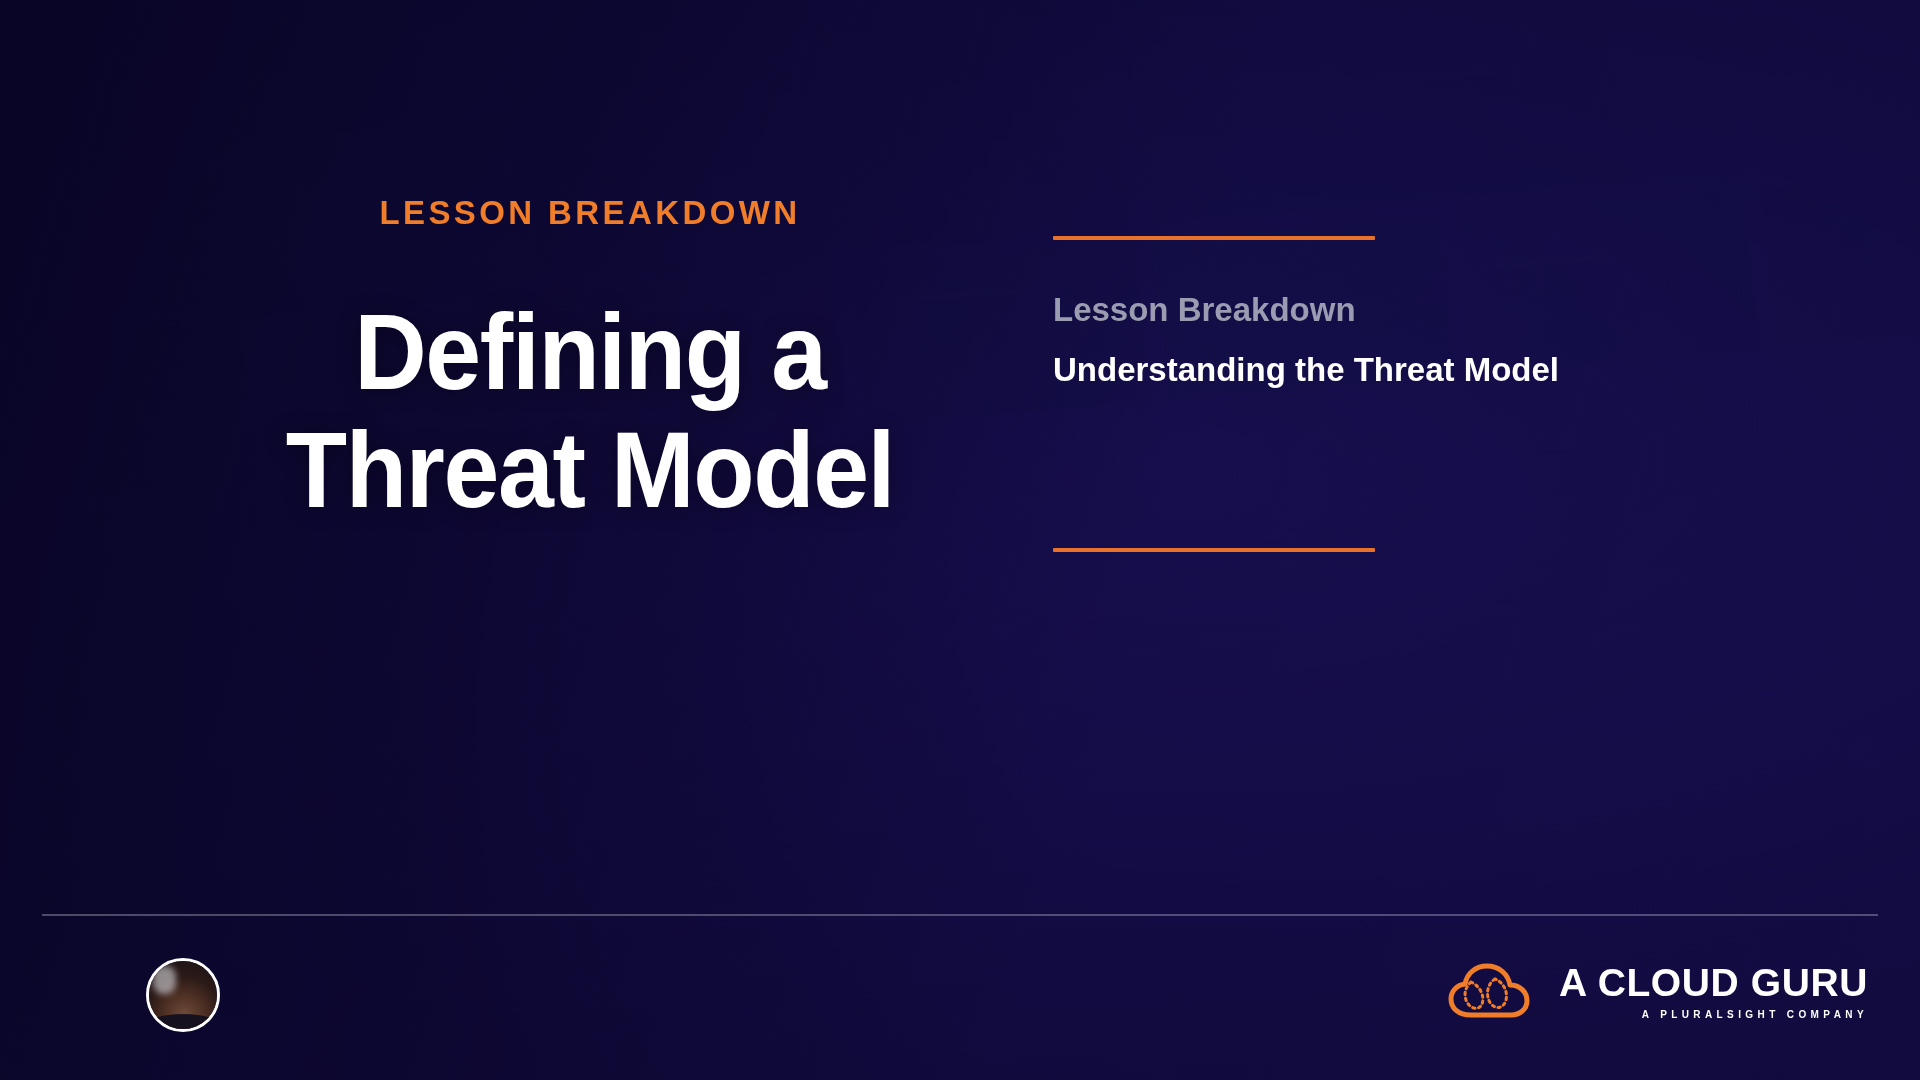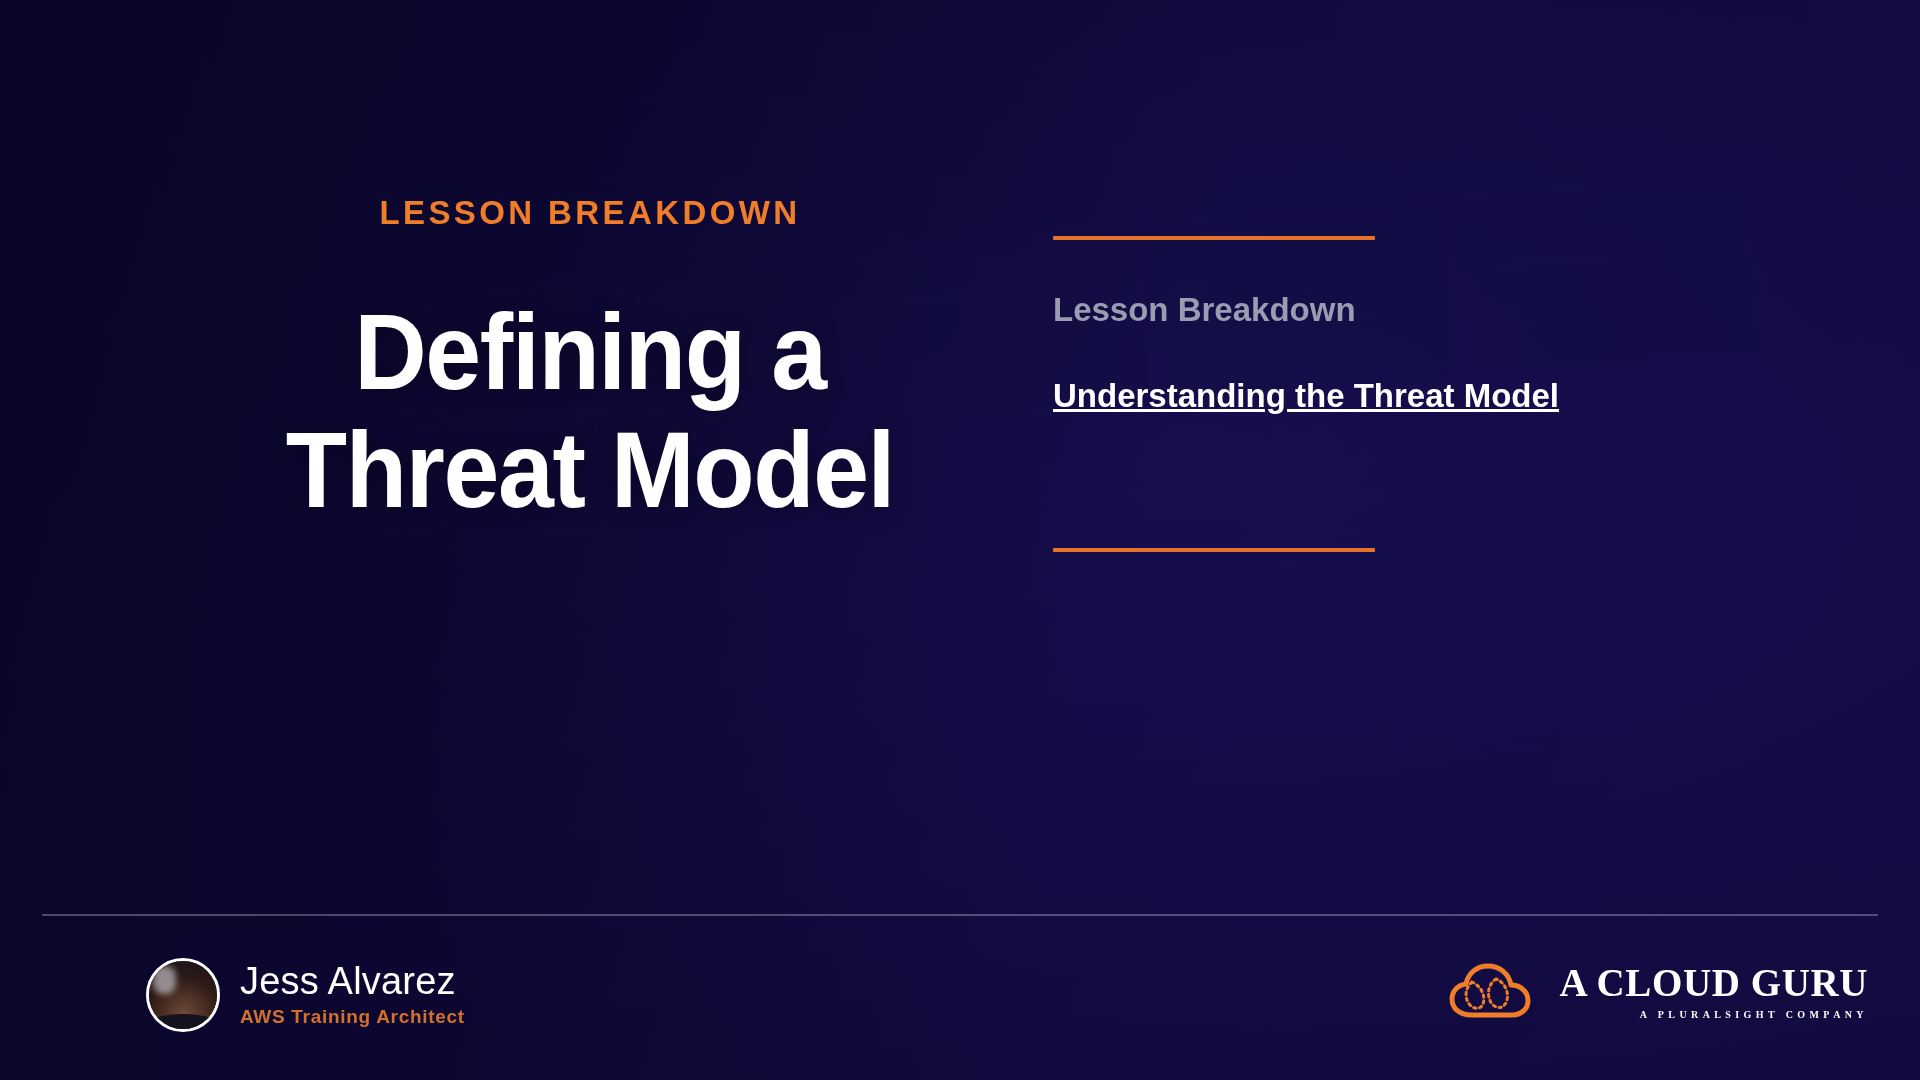--- a/index.html
+++ b/index.html
@@ -157,22 +157,21 @@
     font-weight: bold;
     line-height: 1;
     white-space: nowrap;
   }
   .agenda-item.done {
     color: #9b9cb2;
     margin-top: 53px;
   }
   .agenda-item.current {
     color: #ffffff;
-    margin-top: 53px;
-    text-decoration: underline;
+    margin-top: 27px;
   }
 
   
   .divider {
     position: absolute;
     left: 42px;
     top: 914px;
     width: 1836px;
     height: 2px;
     background: rgba(206,206,226,.34);
@@ -238,21 +237,20 @@
     margin-top: 5px;
   }
 
   .logo {
     position: absolute;
     right: 52px;
     top: 962px;
     display: flex;
     align-items: center;
     gap: 20px;
-    font-family: Liberation Serif, serif;
   }
   .logo-mark {
     width: 92px;
     height: 58px;
     flex: none;
     display: block;
   }
   .logo-text { line-height: 1; }
   .logo-main {
     color: #ffffff;
@@ -374,24 +372,20 @@
     </div>
 
     <div class="divider"></div>
 
     <div class="presenter">
       <div class="avatar">
         <div class="hair"></div>
         <div class="hl"></div>
         <div class="skin"></div>
         <div class="shoulder"></div>
-      </div>
-      <div>
-        <div class="p-name">Jess Alvarez</div>
-        <div class="p-role">AWS Training Architect</div>
       </div>
     </div>
 
     <div class="logo">
       <svg class="logo-mark" viewBox="0 0 92 58">
         <path d="M24 53 C11 53 4 46 4 37 C4 29 10 23 18 22 C20 11 29 4 40 4 C52 4 61 12 63 23 C73 23 80 30 80 39 C80 47 73 53 64 53 Z" fill="none" stroke="#ef7d29" stroke-width="5" stroke-linejoin="round"></path>
         <path d="M24 20 C17 26 16 36 22 43 C27 48 33 47 35 42 C38 34 33 24 24 20 Z" fill="none" stroke="#ef7d29" stroke-width="3" stroke-dasharray="2.4 3.6" stroke-linecap="round"></path>
         <path d="M48 17 C40 22 38 34 44 42 C49 48 57 46 59 38 C61 29 56 20 48 17 Z" fill="none" stroke="#ef7d29" stroke-width="3" stroke-dasharray="2.4 3.6" stroke-linecap="round"></path>
       </svg>
       <div class="logo-text">

